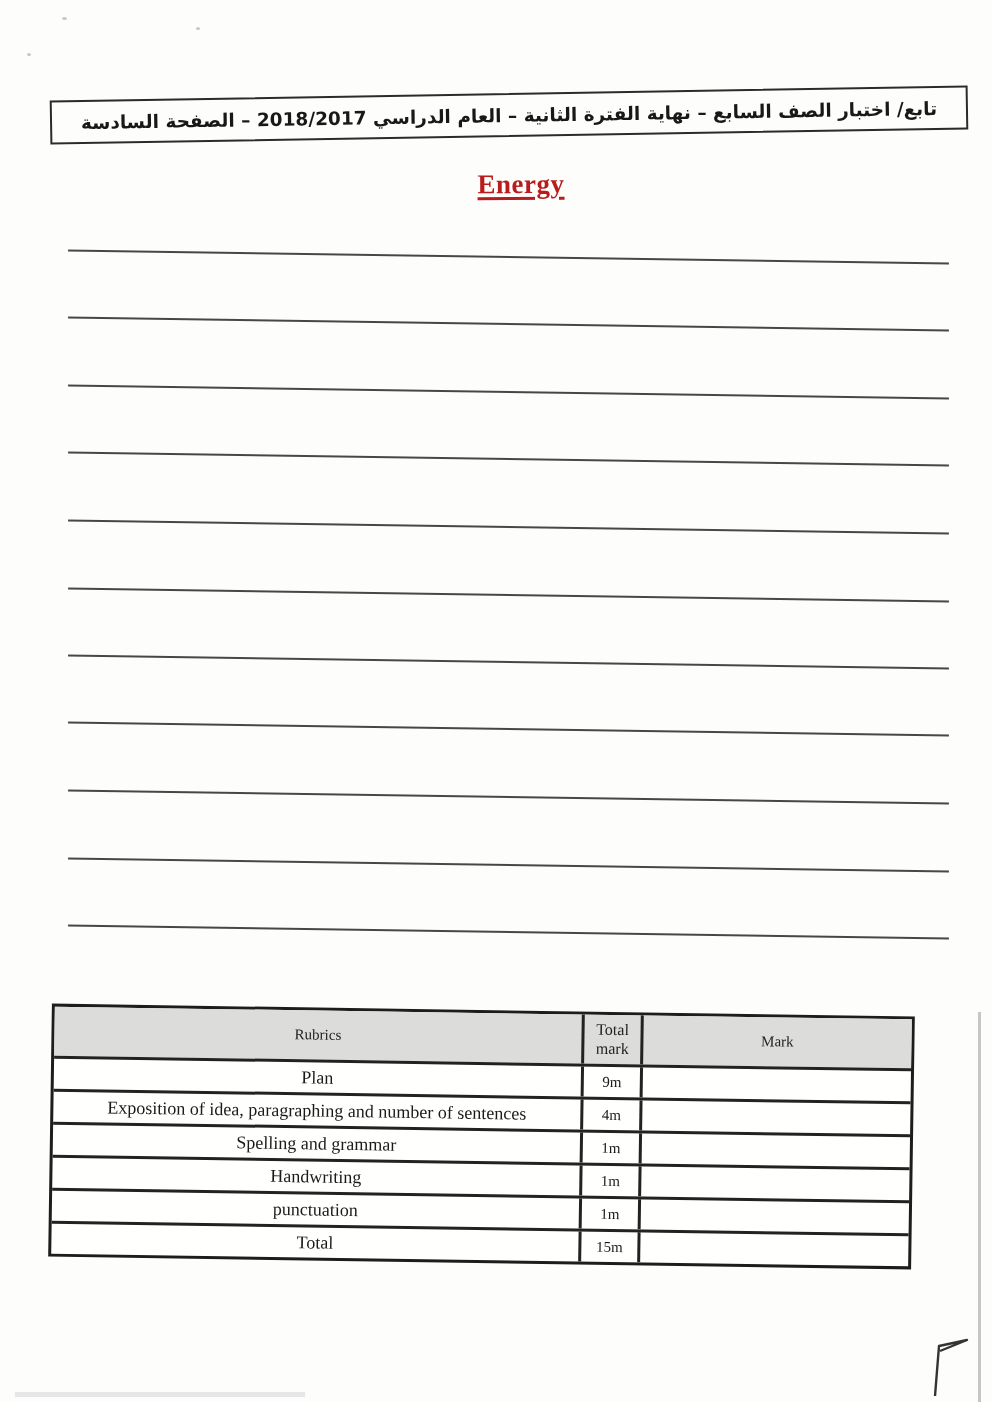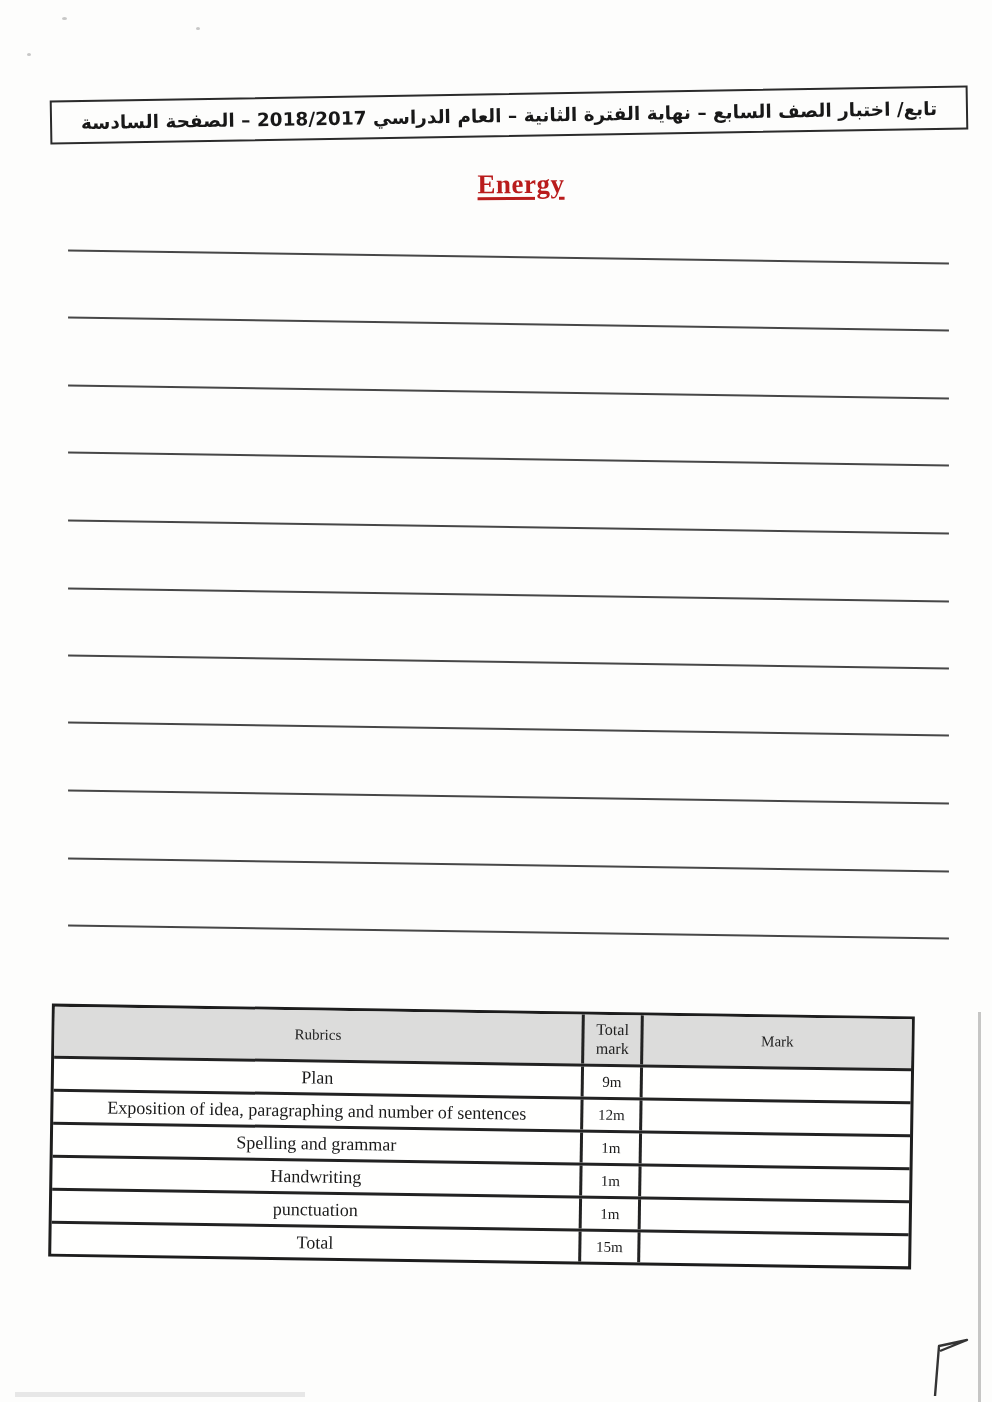--- a/index.html
+++ b/index.html
@@ -143,21 +143,21 @@
     </div>
 
     <div class="t-row t-body-row">
       <div class="t-cell c1">Plan</div>
       <div class="t-cell c2">9m</div>
       <div class="t-cell c3"></div>
     </div>
 
     <div class="t-row t-body-row">
       <div class="t-cell c1">Exposition of idea, paragraphing and number of sentences</div>
-      <div class="t-cell c2">12m</div>
+      <div class="t-cell c2">4m</div>
       <div class="t-cell c3"></div>
     </div>
 
     <div class="t-row t-body-row">
       <div class="t-cell c1">Spelling and grammar</div>
       <div class="t-cell c2">1m</div>
       <div class="t-cell c3"></div>
     </div>
 
     <div class="t-row t-body-row">

